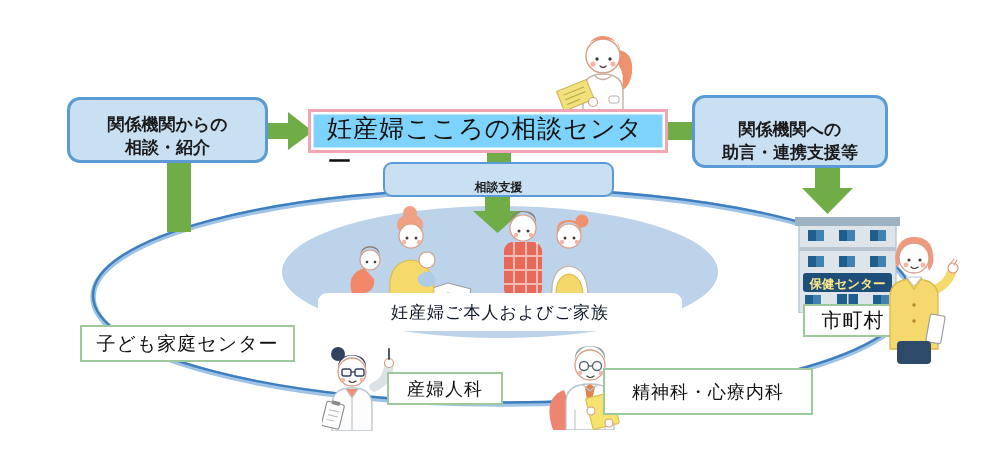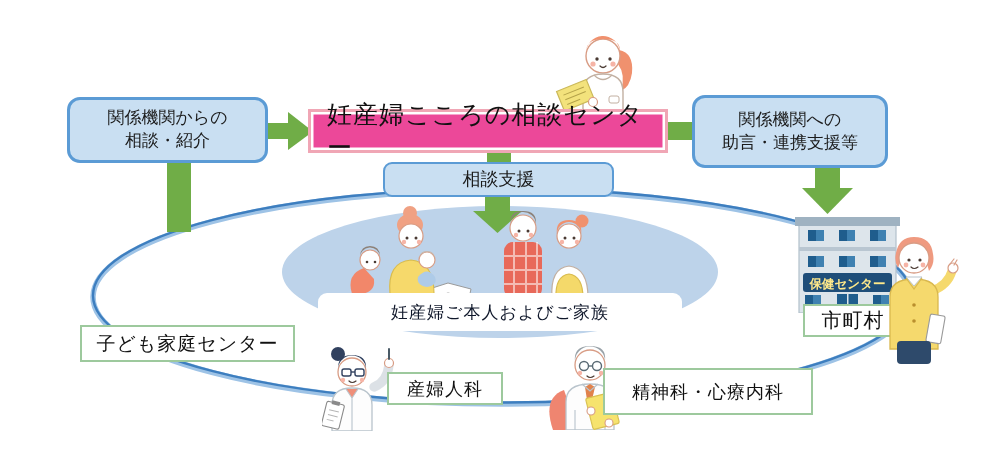--- a/index.html
+++ b/index.html
@@ -1,41 +1,41 @@
 <!DOCTYPE html>
 <html><head>
 <meta charset="utf-8">
 <style>
   html,body{margin:0;padding:0;background:#fff;}
   #stage{position:relative;width:1000px;height:449px;background:#fff;
          font-family:"Liberation Sans","DejaVu Sans",sans-serif;overflow:hidden;}
   .abs{position:absolute;box-sizing:border-box;}
   
   .bluebox{background:#c9dff2;border:3px solid #5b9bd5;border-radius:13px;
-           display:flex;flex-direction:column;justify-content:center;align-items:center;
-           font-size:17px;color:#1a1a1a;line-height:1.35;text-align:center;z-index:3;}
-  .pinkbox{background:#ec4899;border:3px solid #f0a6b5;box-shadow:inset 0 0 0 2.5px #fff;
-           display:flex;align-items:center;justify-content:center;
+           display:flex;flex-direction:column;justify-content:flex-end;align-items:center;
+           font-size:17px;color:#1a1a1a;line-height:1.35;text-align:center;z-index:3;font-weight:bold;}
+  .pinkbox{background:#7dd3fc;border:3px solid #f0a6b5;box-shadow:inset 0 0 0 2.5px #fff;
+           display:flex;justify-content:center;
            font-size:25px;letter-spacing:1px;color:#111;z-index:3;padding-left:16px;}
   .glabel{background:#fff;border:2px solid #9dc99d;display:flex;align-items:center;
           justify-content:center;color:#111;z-index:3;letter-spacing:1px;}
   .whitebox{background:#fff;border-radius:9px;display:flex;align-items:center;
             justify-content:center;font-size:17px;color:#0f172a;z-index:3;letter-spacing:1px;}
   
   #bg-svg{left:0;top:0;z-index:1;}
   #counselor{left:549px;top:20px;z-index:1;}
   #family{left:338px;top:198px;z-index:2;}
   #building{left:795px;top:217px;z-index:2;}
   #doctor-f{left:322px;top:341px;z-index:2;}
   #doctor-m{left:545px;top:335px;z-index:2;}
   #muni-woman{left:866px;top:229px;z-index:4;}
   #box-referral{left:67px;top:97px;width:201px;height:66px;}
   #box-center{left:308px;top:109px;width:360px;height:44px;}
   #box-advice{left:692px;top:95px;width:196px;height:73px;}
-  #box-support{left:383px;top:162px;width:231px;height:35px;border-width:2.5px;border-radius:9px;font-size:18px;}
+  #box-support{left:383px;top:162px;width:231px;height:35px;border-width:2.5px;border-radius:9px;font-size:12px;}
   #label-family{left:318px;top:293px;width:364px;height:38px;}
   #label-hokenjo{left:63px;top:243px;width:112px;height:37px;font-size:18px;}
   #label-kodomo{left:80px;top:325px;width:215px;height:37px;font-size:19px;}
   #label-shichoson{left:803px;top:304px;width:100px;height:33px;font-size:20px;text-align:right;}
   #label-sanfujinka{left:387px;top:372px;width:116px;height:33px;font-size:18px;}
   #label-seishinka{left:603px;top:368px;width:210px;height:47px;font-size:18px;}
 </style>
 </head>
 <body>
 

